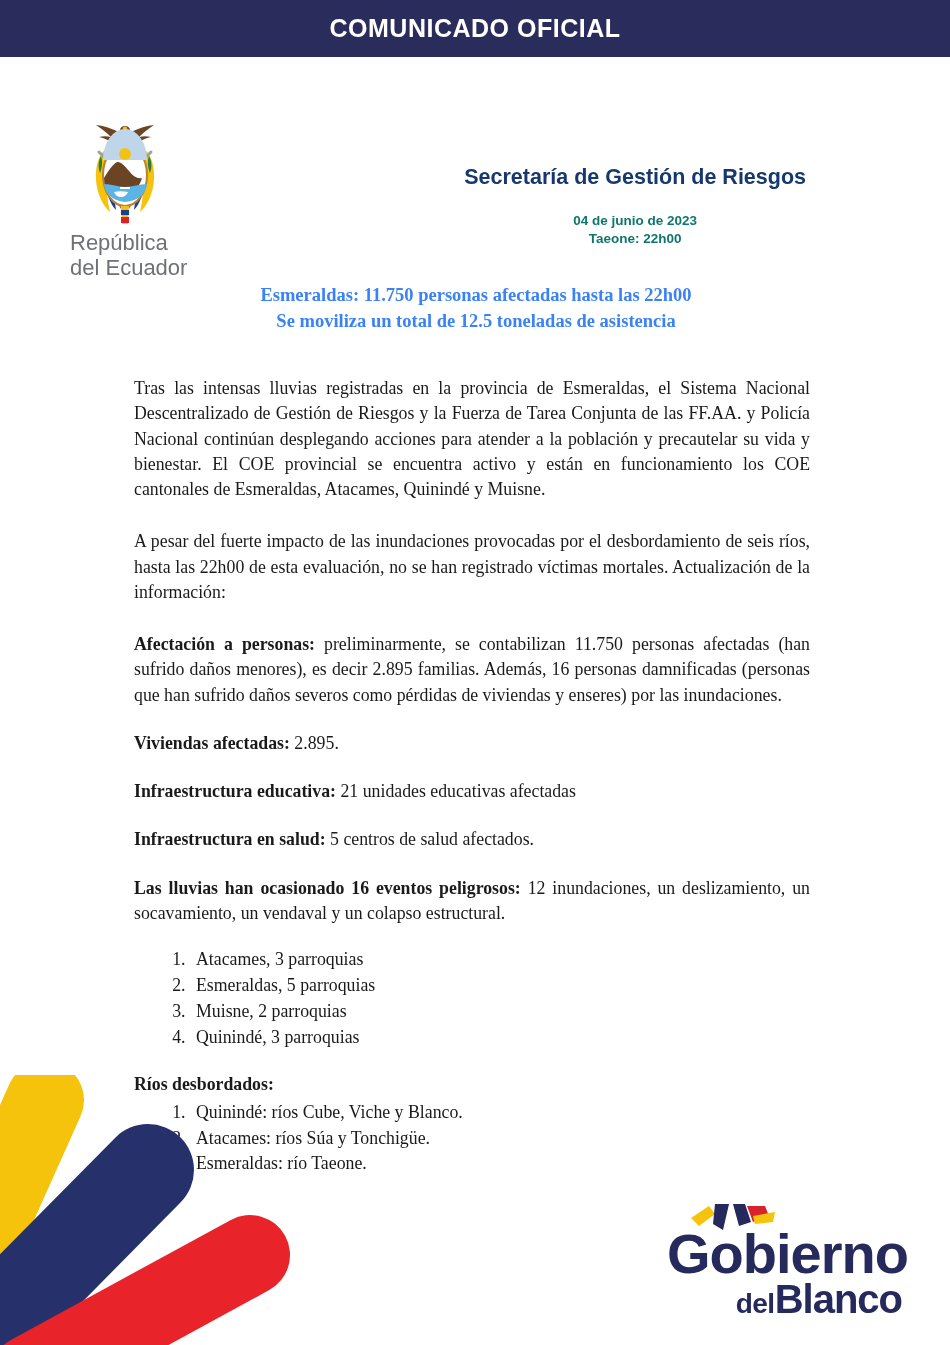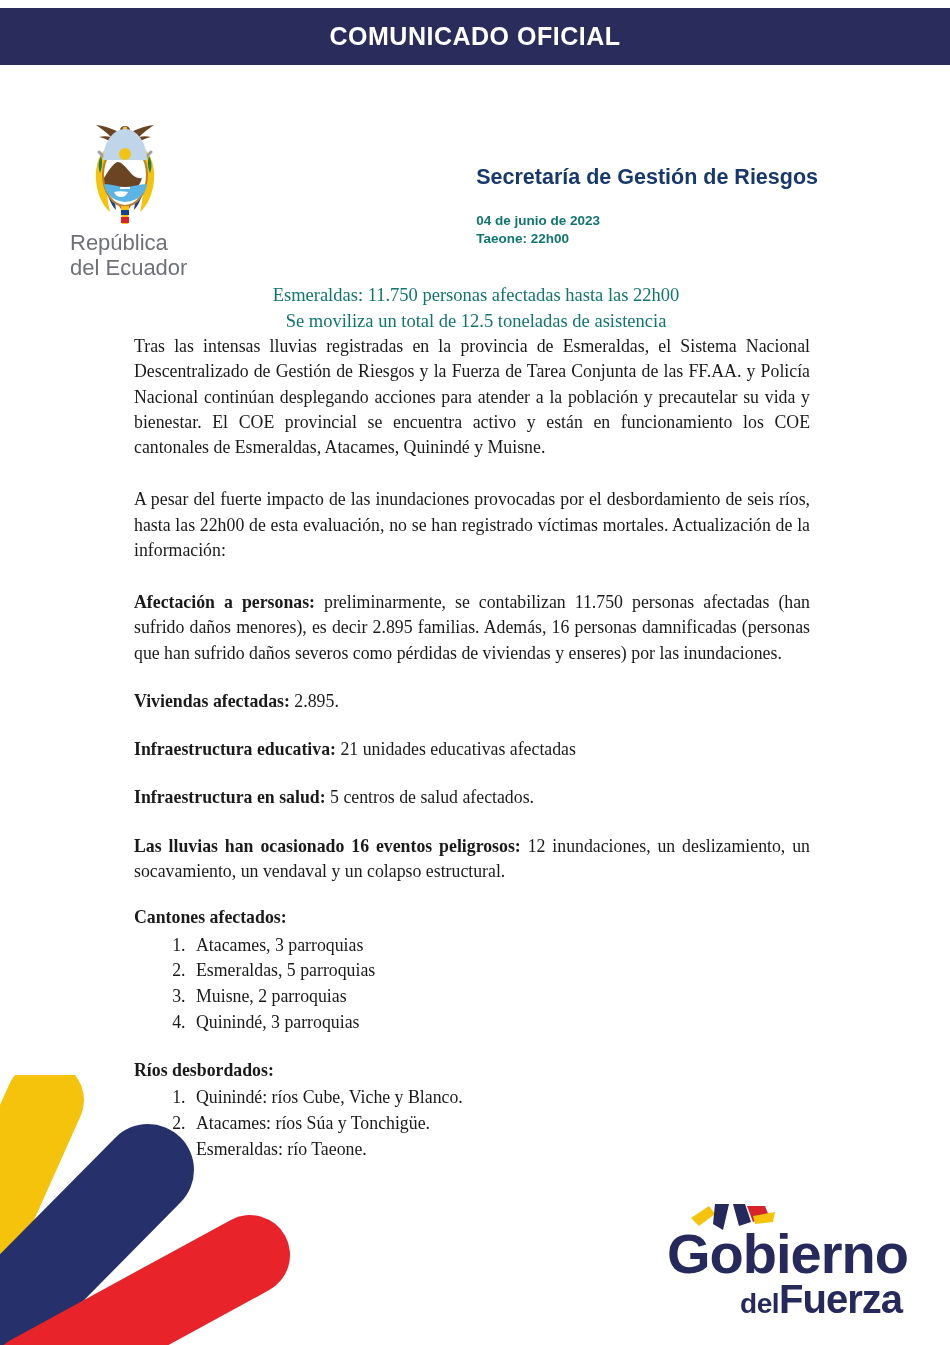--- a/index.html
+++ b/index.html
@@ -12,21 +12,21 @@
     height: 1345px;
     position: relative;
     overflow: hidden;
     font-family: "Liberation Serif", "DejaVu Serif", serif;
     color: #1a1a1a;
   }
 
   
   .top-banner {
     position: absolute;
-    left: 0; top: 8px;
+    left: 0; top: 0;
     width: 950px;
     height: 57px;
     background: #2a2d5c;
     display: flex;
     align-items: center;
     justify-content: center;
   }
   .top-banner-title {
     color: #ffffff;
     font-family: "Liberation Sans", "DejaVu Sans", sans-serif;
@@ -55,22 +55,22 @@
     margin-left: 8px;
     font-family: "Liberation Sans", "DejaVu Sans", sans-serif;
     font-size: 22px;
     line-height: 1.15;
     color: #6e7175;
     font-weight: normal;
   }
 
   .agency-block {
     position: absolute;
-    right: 132px; top: 108px;
-    text-align: left;
+    right: 144px; top: 108px;
+    text-align: center;
   }
   .agency-name {
     font-family: "Liberation Sans", "DejaVu Sans", sans-serif;
     font-weight: bold;
     font-size: 21.5px;
     color: #17386e;
     white-space: nowrap;
   }
   .agency-meta {
     margin-top: 22px;
@@ -84,24 +84,25 @@
   
   .doc {
     position: absolute;
     left: 134px;
     top: 283px;
     width: 684px;
   }
 
   .doc-title {
     text-align: center;
-    font-weight: normal;
+    font-weight: bold;
     font-size: 18.5px;
     line-height: 1.38;
-    color: #0f766e;
+    margin-bottom: 42px;
+    color: #3b82f6;
   }
 
   p.body-par {
     margin: 0 8px 23px 0;
     text-align: justify;
     font-size: 17.8px;
     line-height: 1.42;
     color: #1a1a1a;
   }
   p.body-par.tight { margin-bottom: 21px; }
@@ -246,21 +247,20 @@
   <p class="body-par"><b>Afectación a personas:</b><span> preliminarmente, se contabilizan 11.750 personas afectadas (han sufrido daños menores), es decir 2.895 familias. Además, 16 personas damnificadas (personas que han sufrido daños severos como pérdidas de viviendas y enseres) por las inundaciones.</span></p>
 
   <p class="body-par"><b>Viviendas afectadas:</b><span> 2.895.</span></p>
 
   <p class="body-par"><b>Infraestructura educativa:</b><span> 21 unidades educativas afectadas</span></p>
 
   <p class="body-par"><b>Infraestructura en salud:</b><span> 5 centros de salud afectados.</span></p>
 
   <p class="body-par tight"><b>Las lluvias han ocasionado 16 eventos peligrosos:</b><span> 12 inundaciones, un deslizamiento, un socavamiento, un vendaval y un colapso estructural.</span></p>
 
-  <div class="list-head">Cantones afectados:</div>
   <ol class="doc-list">
     <li>Atacames, 3 parroquias</li>
     <li>Esmeraldas, 5 parroquias</li>
     <li>Muisne, 2 parroquias</li>
     <li>Quinindé, 3 parroquias</li>
   </ol>
 
   <div class="list-head">Ríos desbordados:</div>
   <ol class="doc-list">
     <li>Quinindé: ríos Cube, Viche y Blanco.</li>
@@ -281,15 +281,15 @@
 <div class="gov-logo">
   <svg class="gov-mark" width="88" height="34" viewBox="0 0 88 34" aria-hidden="true">
     <path d="M2 18 L20 6 L26 14 L10 26 Z" fill="#f5c20c"></path>
     <path d="M26 4 L40 4 L34 30 L24 24 Z" fill="#25295c"></path>
     <path d="M44 4 L56 4 L62 22 L50 26 Z" fill="#25295c"></path>
     <path d="M58 6 L76 6 L80 16 L64 22 Z" fill="#d8232a"></path>
     <path d="M64 16 L86 12 L84 22 L66 24 Z" fill="#f5c20c"></path>
   </svg>
   <div class="gov-word">
     <span class="l1">Gobierno</span>
-    <span class="l2"><span class="small">del</span><span>Fuerza</span></span>
+    <span class="l2"><span class="small">del</span><span>Blanco</span></span>
   </div>
 </div>
 
 </body></html>

